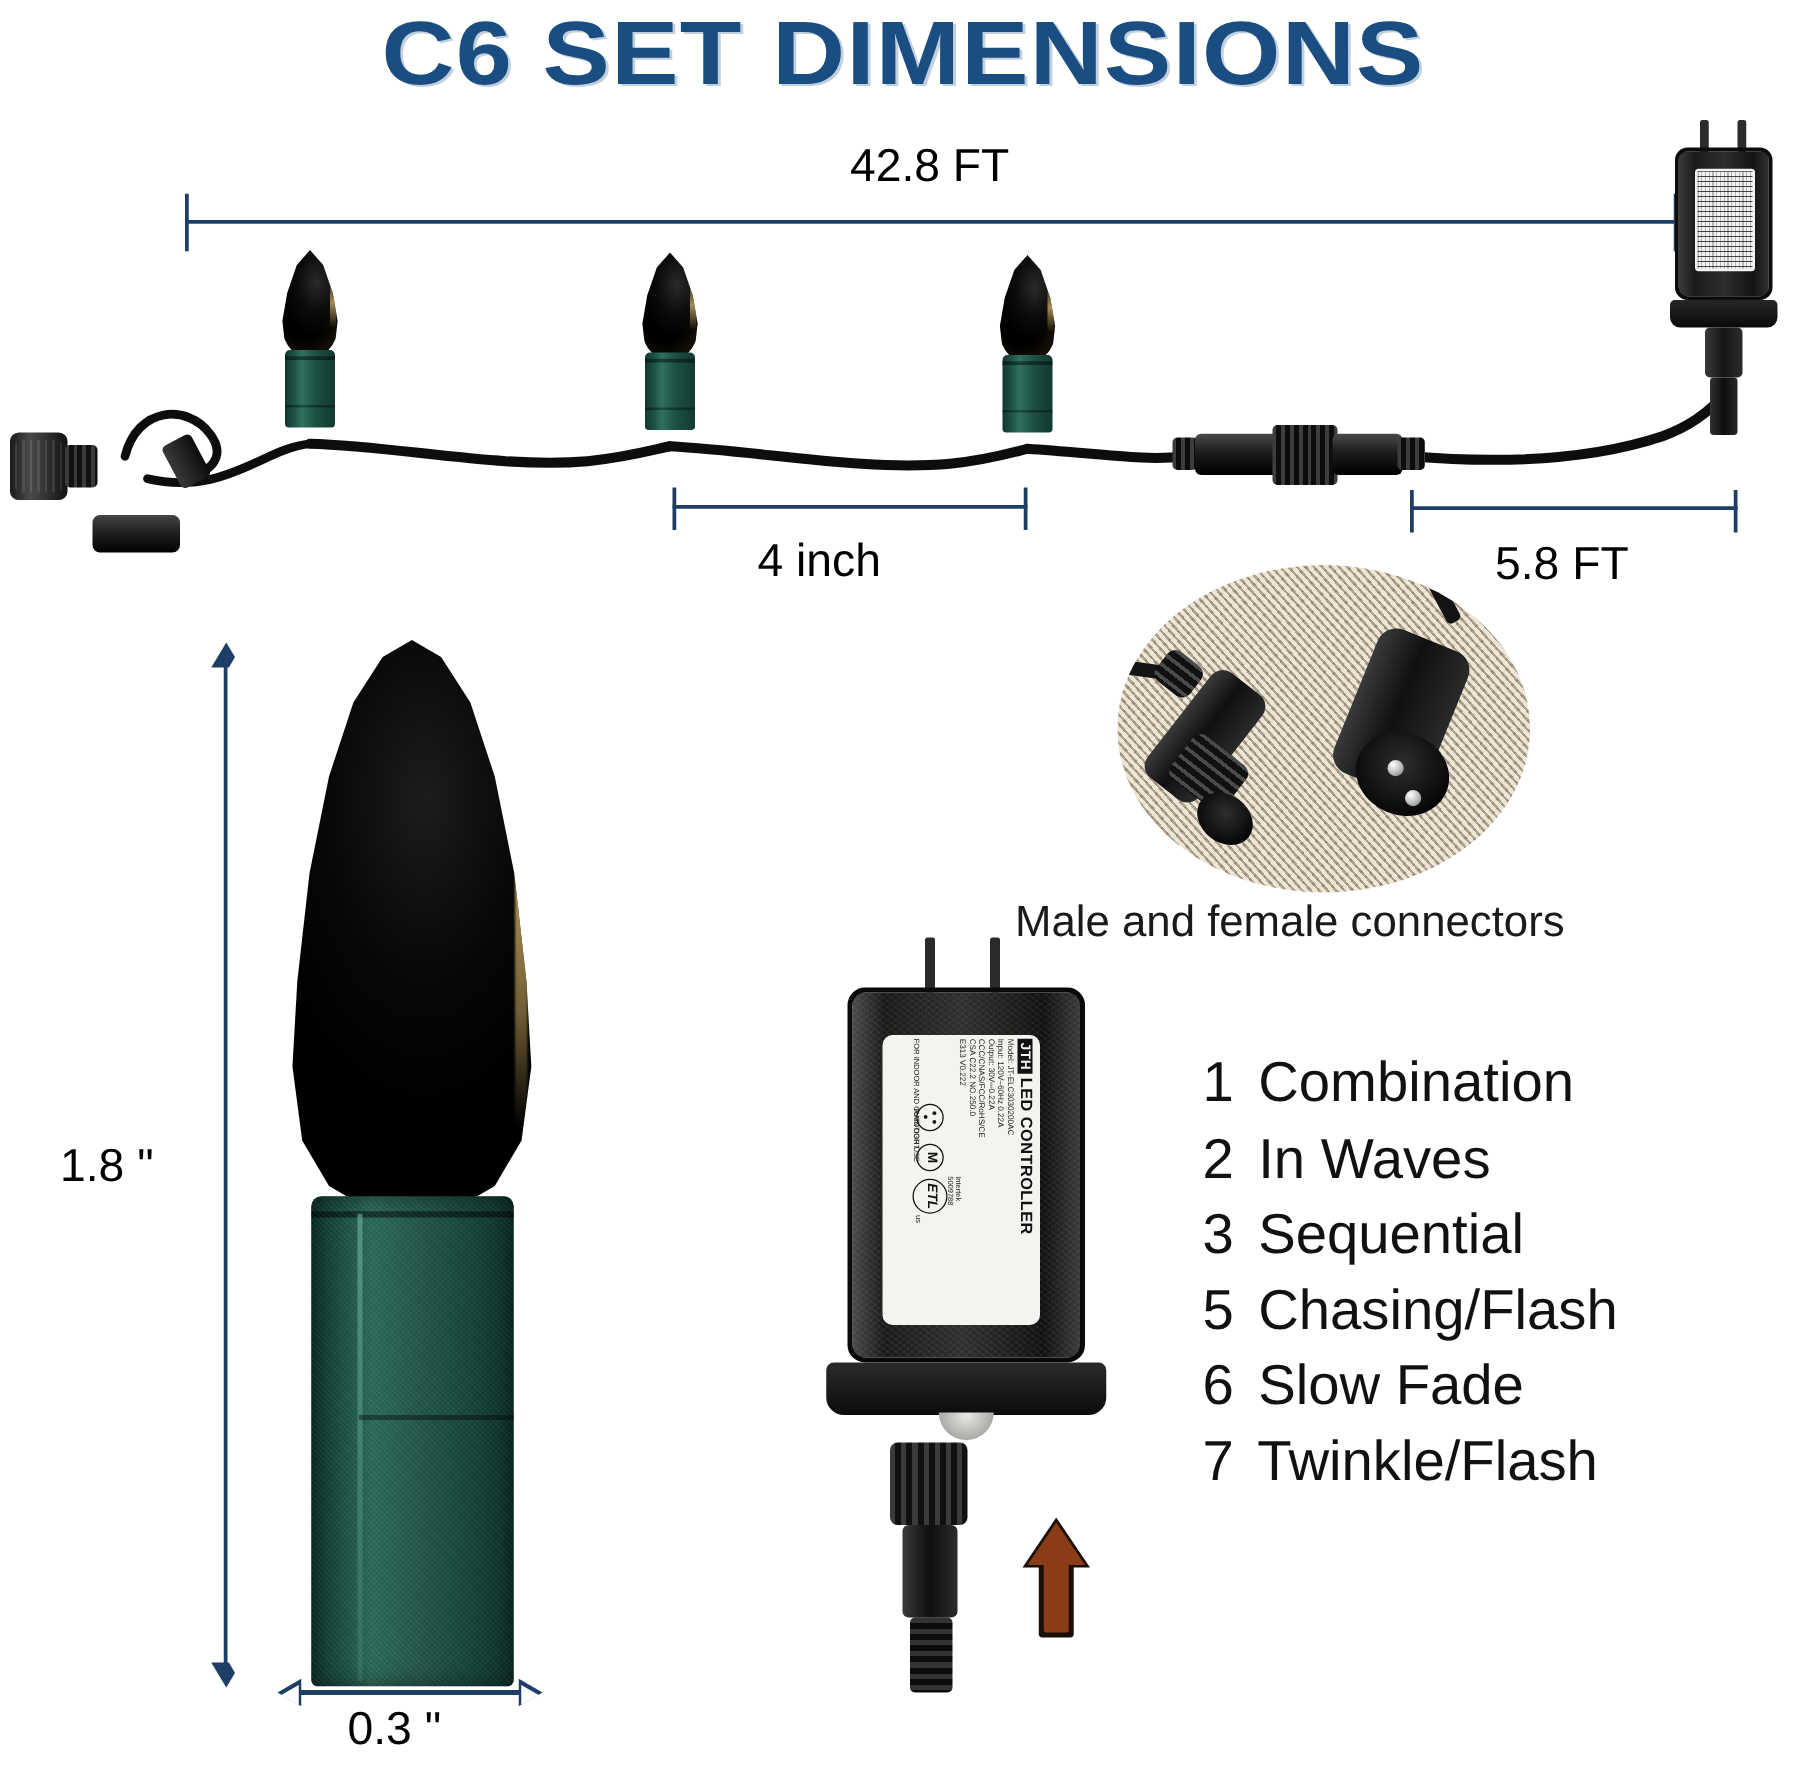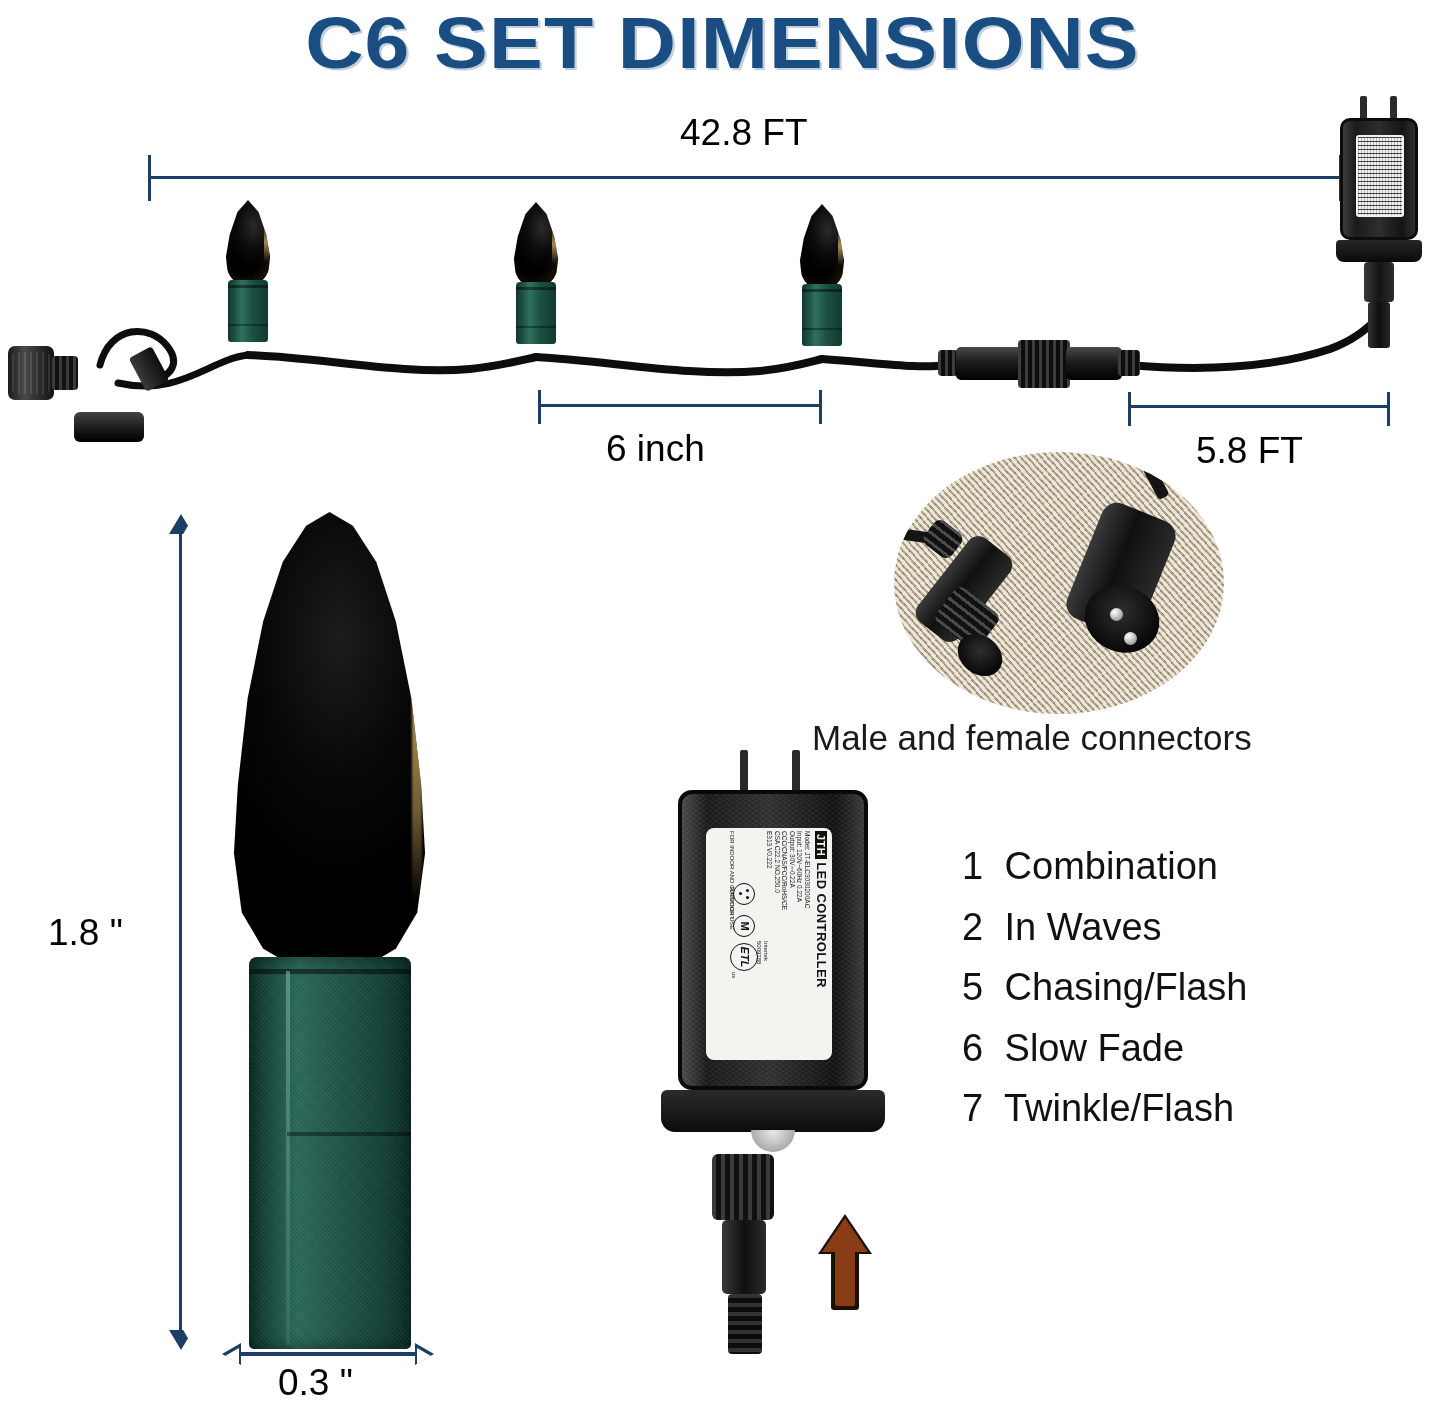--- a/index.html
+++ b/index.html
@@ -304,21 +304,21 @@
   .oarrow .shaft{
     position:absolute;top:38px;left:13px;width:28px;height:58px;background:#1a1008;border-radius:0 0 3px 3px;
   }
   .oarrow .shaft2{
     position:absolute;top:38px;left:17px;width:20px;height:54px;background:#8a3c16;border-radius:0 0 2px 2px;
   }
 
   
   .modes{position:absolute;}
   .mode-row{
-    font-size:38px;color:#111;white-space:nowrap;line-height:60.5px;
+    font-size:45px;color:#111;white-space:nowrap;line-height:60.5px;
     font-family:"Liberation Sans","DejaVu Sans",sans-serif;
   }
   .mode-row .num{display:inline-block;min-width:32px;}
 </style>
 </head>
 <body>
 
 <div class="stage">
 
   <div class="abs title">C6 SET DIMENSIONS</div>
@@ -374,21 +374,21 @@
       </div>
     </div>
     <div class="ad-foot"></div>
     <div class="ad-strain"></div>
     <div class="ad-strain2"></div>
   </div>
 
   <div class="abs dimline-h" style="left:538px;top:404px;width:284px;"></div>
   <div class="abs dimtick" style="left:538px;top:390px;height:34px;"></div>
   <div class="abs dimtick" style="left:819px;top:390px;height:34px;"></div>
-  <div class="abs dimlabel" style="left:606px;top:428px;">6 inch</div>
+  <div class="abs dimlabel" style="left:606px;top:428px;">4 inch</div>
 
   <div class="abs dimline-h" style="left:1128px;top:405px;width:262px;"></div>
   <div class="abs dimtick" style="left:1128px;top:392px;height:34px;"></div>
   <div class="abs dimtick" style="left:1387px;top:392px;height:34px;"></div>
   <div class="abs dimlabel" style="left:1196px;top:430px;">5.8 FT</div>
 
   <div class="photo-oval" style="left:894px;top:452px;width:330px;height:262px;">
     <div class="conn-f" style="left:10px;top:60px;">
       <div class="conn-cable" style="left:-12px;top:18px;width:40px;height:11px;transform:rotate(8deg);"></div>
       <div class="conn-rib" style="left:22px;top:12px;width:34px;height:30px;transform:rotate(38deg);"></div>
@@ -496,20 +496,24 @@
   <div class="modes" style="left:962px;top:836px;">
     <div class="mode-row">
       <span class="num">1</span>
       <span>Combination</span>
     </div>
     <div class="mode-row">
       <span class="num">2</span>
       <span>In Waves</span>
     </div>
     <div class="mode-row">
+      <span class="num">3</span>
+      <span>Sequential</span>
+    </div>
+    <div class="mode-row">
       <span class="num">5</span>
       <span>Chasing/Flash</span>
     </div>
     <div class="mode-row">
       <span class="num">6</span>
       <span>Slow Fade</span>
     </div>
     <div class="mode-row">
       <span class="num">7</span>
       <span>Twinkle/Flash</span>

